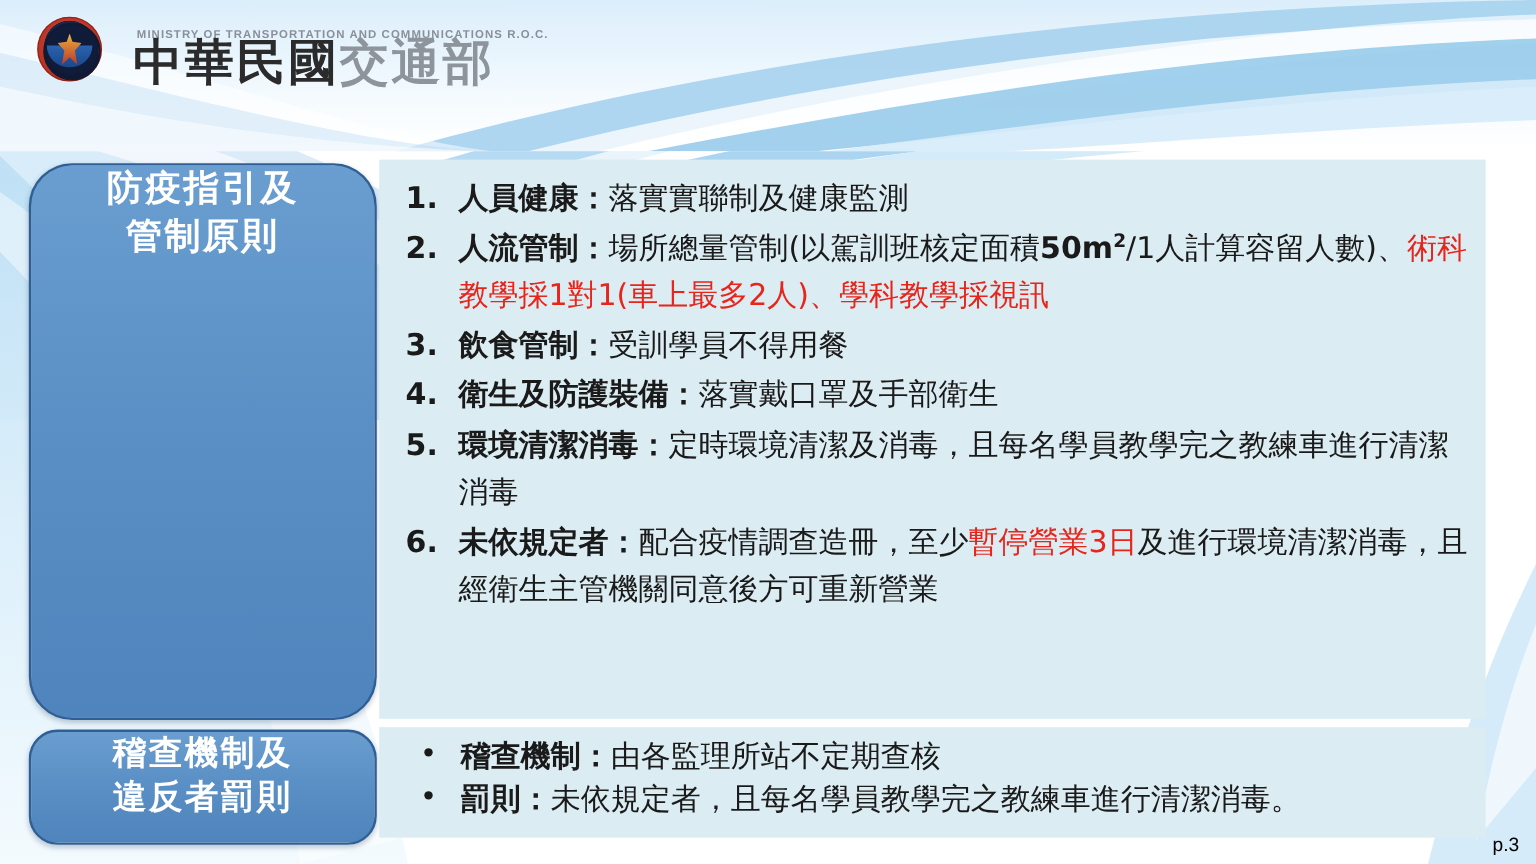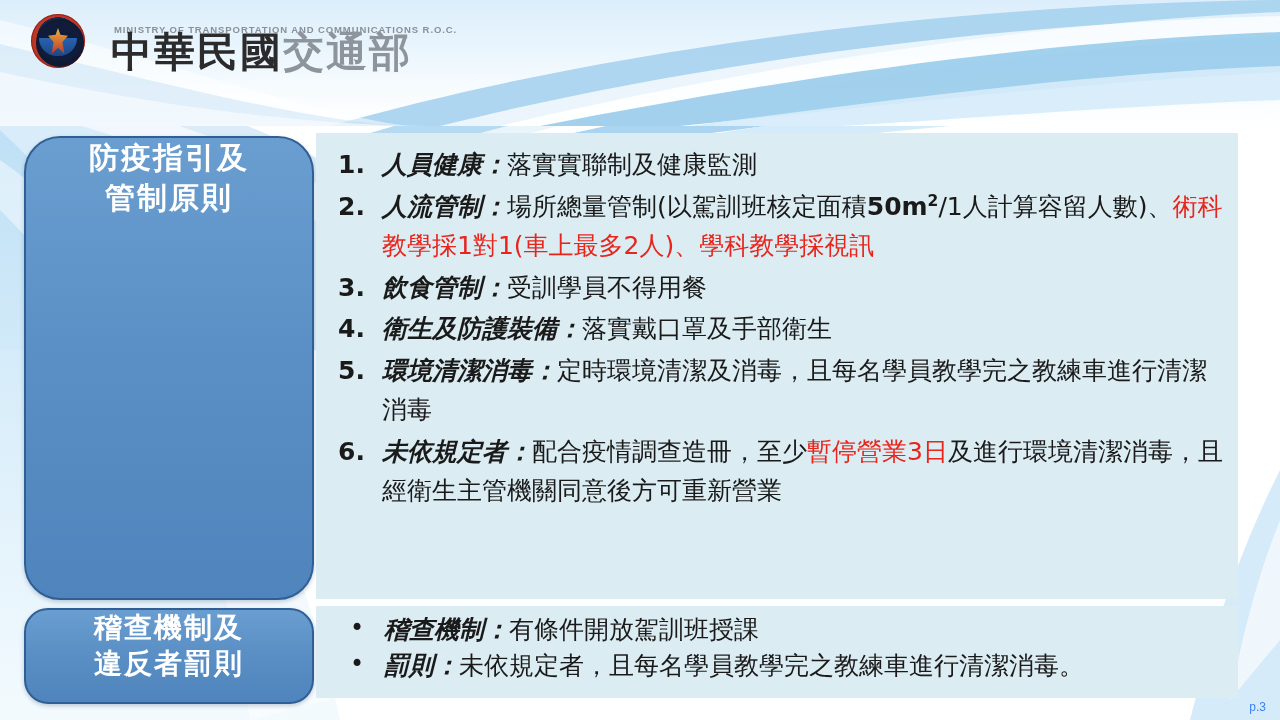--- a/index.html
+++ b/index.html
@@ -86,36 +86,36 @@
 
   ol.rules{margin:0;padding:12px 10px 0 8px;list-style:none;counter-reset:r;}
   ol.rules>li{
     counter-increment:r;position:relative;padding-left:58px;
     font-size:25px;line-height:1.58;margin-bottom:2px;
   }
   ol.rules>li::before{
     content:counter(r) ".";position:absolute;left:14px;top:0;
     font-weight:bold;font-size:25px;
   }
-  .lbl{font-weight:bold;font-style:italic;}
+  .lbl{font-weight:bold;}
   .red{color:#e8241b;}
   .b{font-weight:bold;}
   sup{font-size:.62em;vertical-align:super;line-height:0;font-weight:bold;}
 
   ul.checks{margin:0;padding:6px 10px 0 26px;list-style:none;}
   ul.checks>li{
     position:relative;padding-left:42px;font-size:25px;line-height:1.42;
   }
   ul.checks>li::before{
     content:"\2022";position:absolute;left:8px;top:-1px;font-size:24px;
   }
 
   
   .pagenum{
-    position:absolute;right:14px;bottom:6px;font-size:12px;color:#3b82f6;
+    position:absolute;right:14px;bottom:6px;font-size:16px;color:#000000;
     font-family:"Liberation Sans",sans-serif;
   }
 </style>
 </head>
 <body>
 
 <div class="slide">
 
   <svg class="hdr-svg" width="1280" height="720">
     <defs>
@@ -214,21 +214,21 @@
       <li>
         <span class="lbl">未依規定者</span><span class="lbl">：</span><span>配合疫情調查造冊，至少</span><span class="red">暫停營業3日</span><span>及進行環境清潔消毒，且經衛生主管機關同意後方可重新營業</span>
       </li>
 
     </ol>
   </div>
 
   <div class="panel panel-sub">
     <ul class="checks">
       <li>
-        <span class="lbl">稽查機制</span><span class="lbl">：</span><span>有條件開放駕訓班授課</span>
+        <span class="lbl">稽查機制</span><span class="lbl">：</span><span>由各監理所站不定期查核</span>
       </li>
       <li>
         <span class="lbl">罰則</span><span class="lbl">：</span><span>未依規定者，且每名學員教學完之教練車進行清潔消毒。</span>
       </li>
     </ul>
   </div>
 
   <div class="pagenum">p.3</div>
 
 </div>

